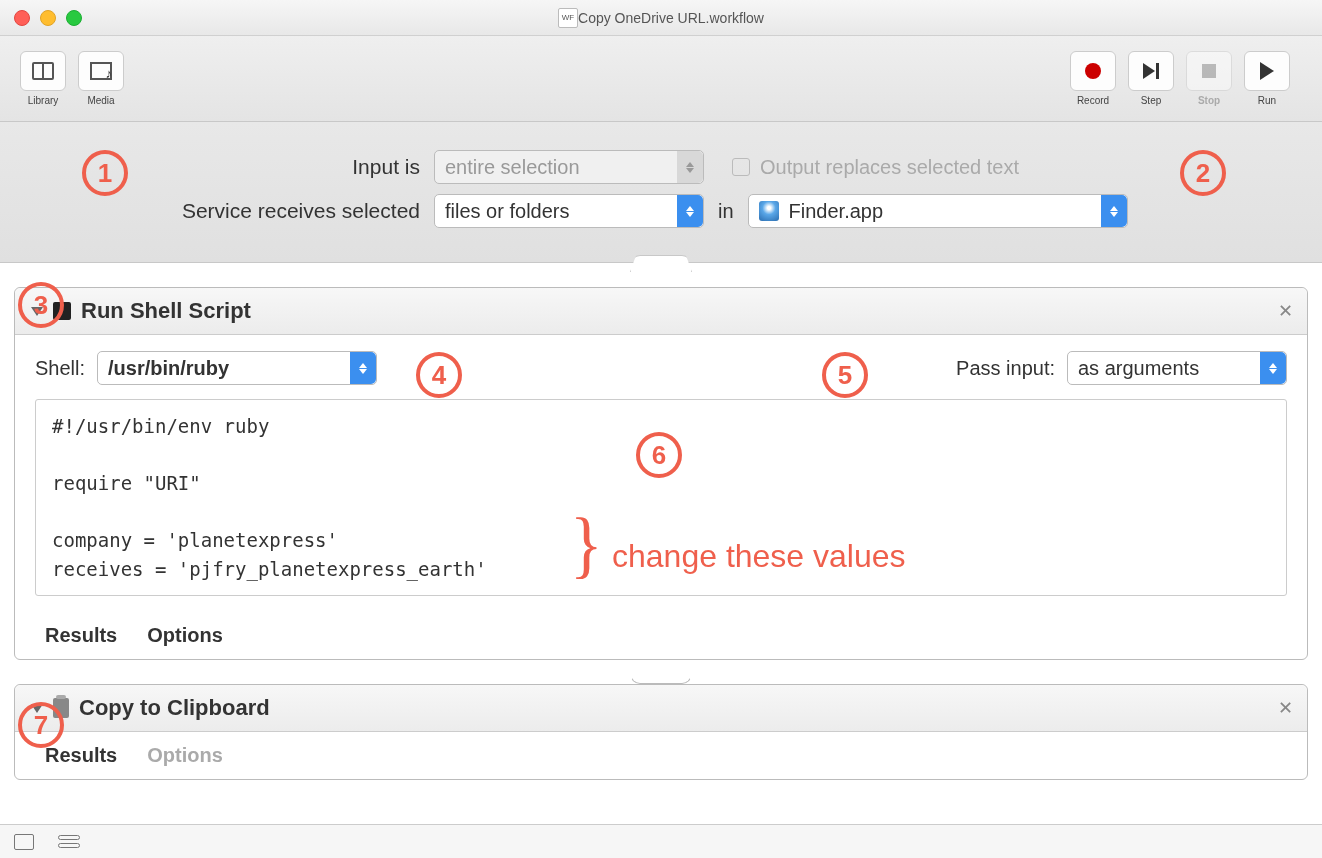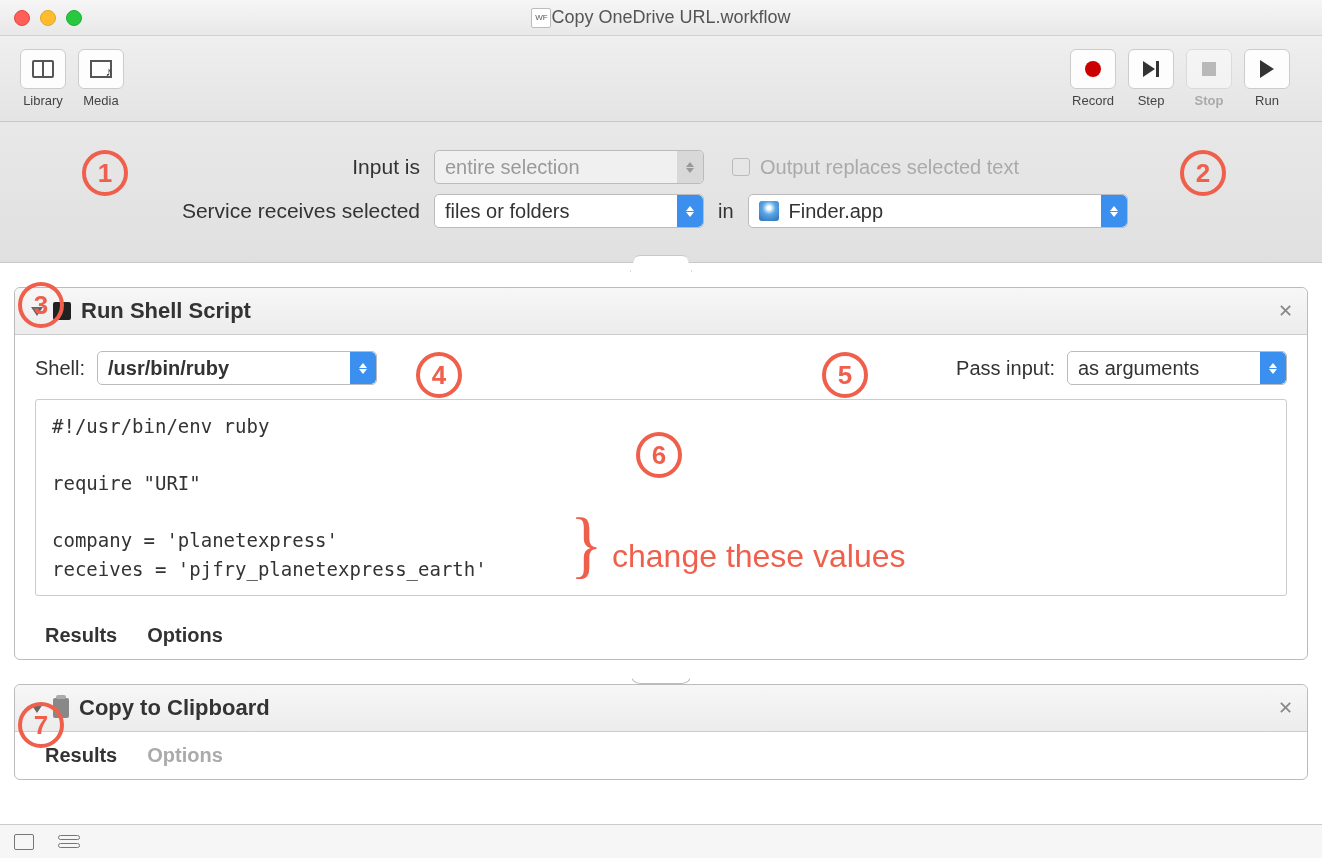--- a/index.html
+++ b/index.html
@@ -21,40 +21,40 @@
   align-items: center;
   position: relative;
 }
 .traffic { display: flex; gap: 10px; padding-left: 14px; }
 .tl { width: 16px; height: 16px; border-radius: 50%; }
 .tl.red { background: #ff5f57; border: 1px solid #e24640; }
 .tl.yel { background: #ffbd2e; border: 1px solid #e1a326; }
 .tl.grn { background: #28c940; border: 1px solid #1cae33; }
 .titlewrap { position: absolute; left: 0; right: 0; display: flex; justify-content: center; align-items: center; gap: 0; pointer-events: none; }
 .titleicon { width: 20px; height: 20px; background: #fff; border: 1px solid #bbb; border-radius: 2px; display:flex; align-items:center; justify-content:center; font-size:8px; color:#555; }
-.titletext { font-size: 18px; color: #555; }
+.titletext { font-size: 14px; color: #555; }
 .toolbar {
   height: 86px;
   background: linear-gradient(#efefef, #e4e4e4);
   border-bottom: 1px solid #c8c8c8;
   display: flex;
   align-items: center;
   padding: 0 20px;
 }
 .tbtn { display: flex; flex-direction: column; align-items: center; gap: 4px; margin-right: 12px; }
 .tbtn .ico {
   width: 46px; height: 40px;
   background: #fdfdfd;
   border: 1px solid #ccc;
   border-radius: 6px;
   display: flex; align-items: center; justify-content: center;
   cursor: pointer;
 }
 .tbtn .ico.disabled { opacity: 0.5; cursor: default; }
-.tbtn .lbl { font-size: 13px; color: #444; }
+.tbtn .lbl { font-size: 10px; color: #444; }
 .tbtn .lbl.disabled { color: #aaa; font-weight: bold; }
 .spacer { flex: 1; }
 .rec-dot{ width:16px; height:16px; border-radius:50%; background:#c00; }
 .stop-sq{ width:14px; height:14px; background:#888; }
 .play-tri{ width:0; height:0; border-left:14px solid #333; border-top:9px solid transparent; border-bottom:9px solid transparent; }
 .step-ico{ display:flex; align-items:center; }
 .step-ico .arr{ width:0; height:0; border-left:12px solid #333; border-top:8px solid transparent; border-bottom:8px solid transparent; }
 .step-ico .bar{ width:3px; height:16px; background:#333; margin-left:1px; }
 .libicon{ width:22px; height:18px; border:2px solid #555; border-radius:2px; display:flex; }
 .libicon::before{ content:""; width:8px; height:100%; border-right:2px solid #555; }

